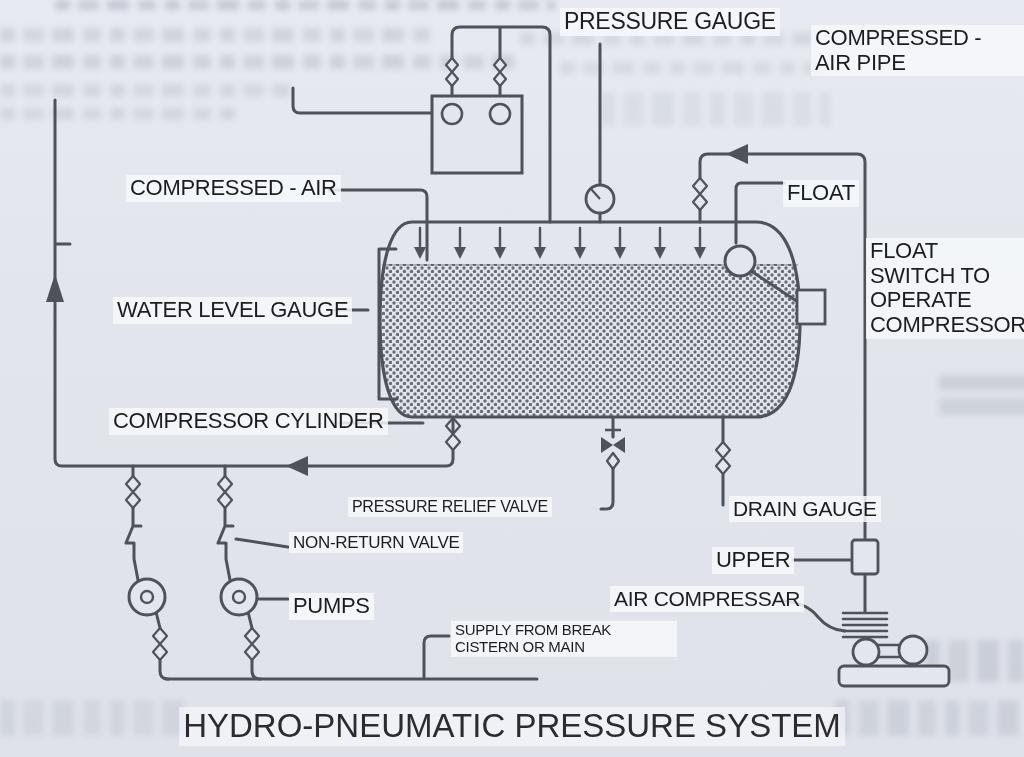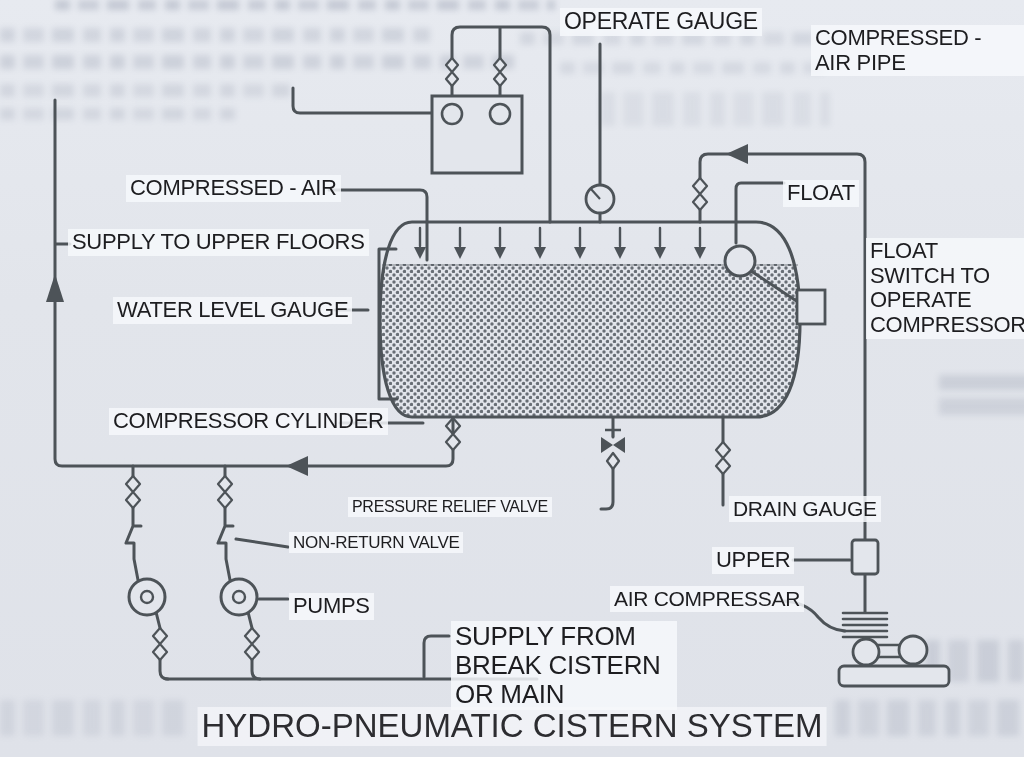--- a/index.html
+++ b/index.html
@@ -44,21 +44,21 @@
   .lbl-supply-upper{left:68px;top:229px}
   .lbl-float-switch{left:866px;top:238px;width:152px}
   .lbl-water-level-gauge{left:113px;top:297px}
   .lbl-pneumatic-cylinder{left:109px;top:408px}
   .lbl-pressure-relief{left:348px;top:497px;font-size:16px}
   .lbl-drain-valve{left:729px;top:496px;font-size:21px}
   .lbl-non-return{left:289px;top:532px;font-size:17px}
   .lbl-filter{left:712px;top:547px}
   .lbl-pumps{left:289px;top:593px}
   .lbl-air-compressar{left:610px;top:586px;font-size:21px}
-  .lbl-supply-break{left:451px;top:621px;width:218px;font-size:26px}
+  .lbl-supply-break{left:451px;top:621px;width:218px;font-size:15px}
   .lbl-title{
     left:50%;top:707px;transform:translateX(-50%);
     font-size:33px;letter-spacing:0;color:#2c2c30;background:rgba(246,248,251,.7);
   }
   svg{position:absolute;left:0;top:0}
 </style>
 </head>
 <body>
 
 <div id="stage">
@@ -182,30 +182,29 @@
       <polygon points="460,259 454,247 466,247"></polygon>
       <polygon points="500,259 494,247 506,247"></polygon>
       <polygon points="540,259 534,247 546,247"></polygon>
       <polygon points="580,259 574,247 586,247"></polygon>
       <polygon points="620,259 614,247 626,247"></polygon>
       <polygon points="660,259 654,247 666,247"></polygon>
       <polygon points="700,259 694,247 706,247"></polygon>
     </g>
   </svg>
 
-  <div class="lbl lbl-pressure-gauge">OPERATE GAUGE</div>
+  <div class="lbl lbl-pressure-gauge">PRESSURE GAUGE</div>
   <div class="lbl lbl-compressed-air">COMPRESSED - AIR</div>
   <div class="lbl lbl-compressed-air-pipe wrap">COMPRESSED - AIR PIPE</div>
   <div class="lbl lbl-float">FLOAT</div>
-  <div class="lbl lbl-supply-upper">SUPPLY TO UPPER FLOORS</div>
   <div class="lbl lbl-float-switch wrap">FLOAT SWITCH TO OPERATE COMPRESSOR</div>
   <div class="lbl lbl-water-level-gauge">WATER LEVEL GAUGE</div>
   <div class="lbl lbl-pneumatic-cylinder">COMPRESSOR CYLINDER</div>
   <div class="lbl lbl-pressure-relief">PRESSURE RELIEF VALVE</div>
   <div class="lbl lbl-drain-valve">DRAIN GAUGE</div>
   <div class="lbl lbl-non-return">NON-RETURN VALVE</div>
   <div class="lbl lbl-filter">UPPER</div>
   <div class="lbl lbl-pumps">PUMPS</div>
   <div class="lbl lbl-air-compressar">AIR COMPRESSAR</div>
   <div class="lbl lbl-supply-break wrap">SUPPLY FROM BREAK CISTERN OR MAIN</div>
 
-  <div class="lbl lbl-title">HYDRO-PNEUMATIC CISTERN SYSTEM</div>
+  <div class="lbl lbl-title">HYDRO-PNEUMATIC PRESSURE SYSTEM</div>
 </div>
 
 </body></html>

